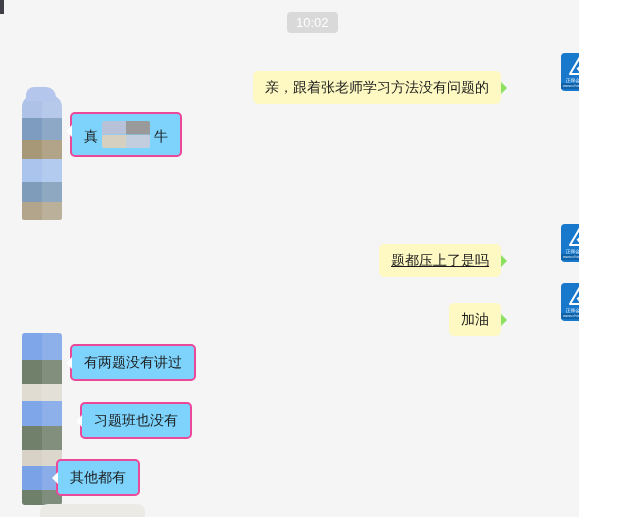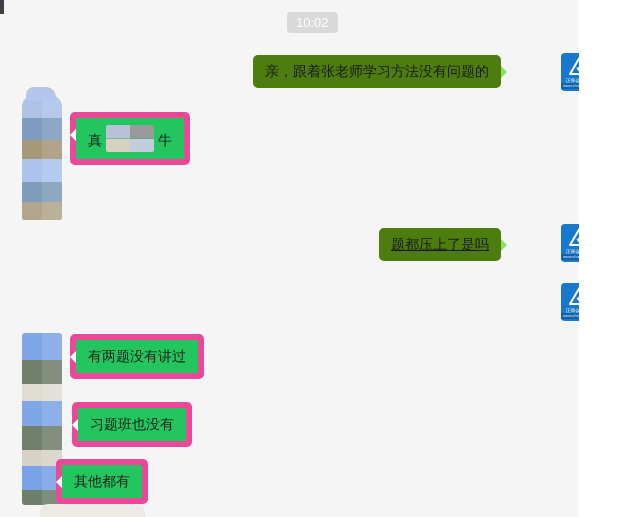--- a/index.html
+++ b/index.html
@@ -18,39 +18,39 @@
   
   .ts-badge{
     position:absolute;left:287px;top:12px;background:#d9d9d9;color:#ffffff;
     font-size:13px;padding:3px 9px;border-radius:4px;line-height:15px;
   }
   
   .bubble{
     position:absolute;font-size:14px;line-height:19px;color:#1b1b1b;
     padding:7px 12px;border-radius:5px;white-space:nowrap;
   }
-  .bubble.left{background:#22c55e;border:6px solid #ec4899;}
+  .bubble.left{background:#7dd3fc;border:2px solid #ec4899;}
   .bubble.left::before{
     content:"";position:absolute;left:-6px;top:11px;width:0;height:0;
     border-top:6px solid transparent;border-bottom:6px solid transparent;
     border-right:6px solid #ffffff;
   }
-  .bubble.right{background:#4d7c0f;}
+  .bubble.right{background:#fef9c3;margin-top:16px;}
   .bubble.right::after{
     content:"";position:absolute;right:-6px;top:11px;width:0;height:0;
     border-top:6px solid transparent;border-bottom:6px solid transparent;
     border-left:6px solid #8ce05f;
   }
   .b-m1{top:55px;right:78px;}
   .b-m2{top:112px;left:70px;}
   .b-m3{top:170px;left:70px;}
   .b-m4{top:228px;right:78px;text-decoration:underline;}
   .b-m5{top:287px;right:78px;}
-  .b-m6{top:334px;left:70px;}
-  .b-m7{top:402px;left:72px;font-family:Liberation Serif, serif;}
+  .b-m6{top:344px;left:70px;}
+  .b-m7{top:402px;left:80px;font-family:Liberation Serif, serif;}
   .b-m8{top:459px;left:56px;}
   
   .censor-patch{
     display:inline-block;vertical-align:-7px;width:48px;height:27px;margin:0 4px;border-radius:2px;
     background:
       linear-gradient(90deg,#b7c2d8 0 50%,#9a9a9a 0) top/100% 50% no-repeat,
       linear-gradient(90deg,#d6d0c0 0 50%,#c2cede 0) bottom/100% 50% no-repeat;
   }
   
   .brand-avatar{
@@ -116,20 +116,21 @@
   <div class="bubble right b-m4">题都压上了是吗</div>
   <div class="brand-avatar av-2">
     <svg width="24" height="22" viewBox="0 0 24 22">
       <path d="M12 2 L22 19 L2 19 Z" fill="none" stroke="#ffffff" stroke-width="2" stroke-linejoin="round"></path>
       <path d="M8.5 13.5 L14 9 L16.5 12 L11 16.5 Z" fill="#ffffff"></path>
     </svg>
     <div class="brand-line1">正保会计网校</div>
     <div class="brand-line2">www.chinaacc.com</div>
   </div>
 
+  <div class="bubble right b-m5">加油</div>
   <div class="brand-avatar av-3">
     <svg width="24" height="22" viewBox="0 0 24 22">
       <path d="M12 2 L22 19 L2 19 Z" fill="none" stroke="#ffffff" stroke-width="2" stroke-linejoin="round"></path>
       <path d="M8.5 13.5 L14 9 L16.5 12 L11 16.5 Z" fill="#ffffff"></path>
     </svg>
     <div class="brand-line1">正保会计网校</div>
     <div class="brand-line2">www.chinaacc.com</div>
   </div>
 
   <div class="mosaic-strip strip-2"></div>

